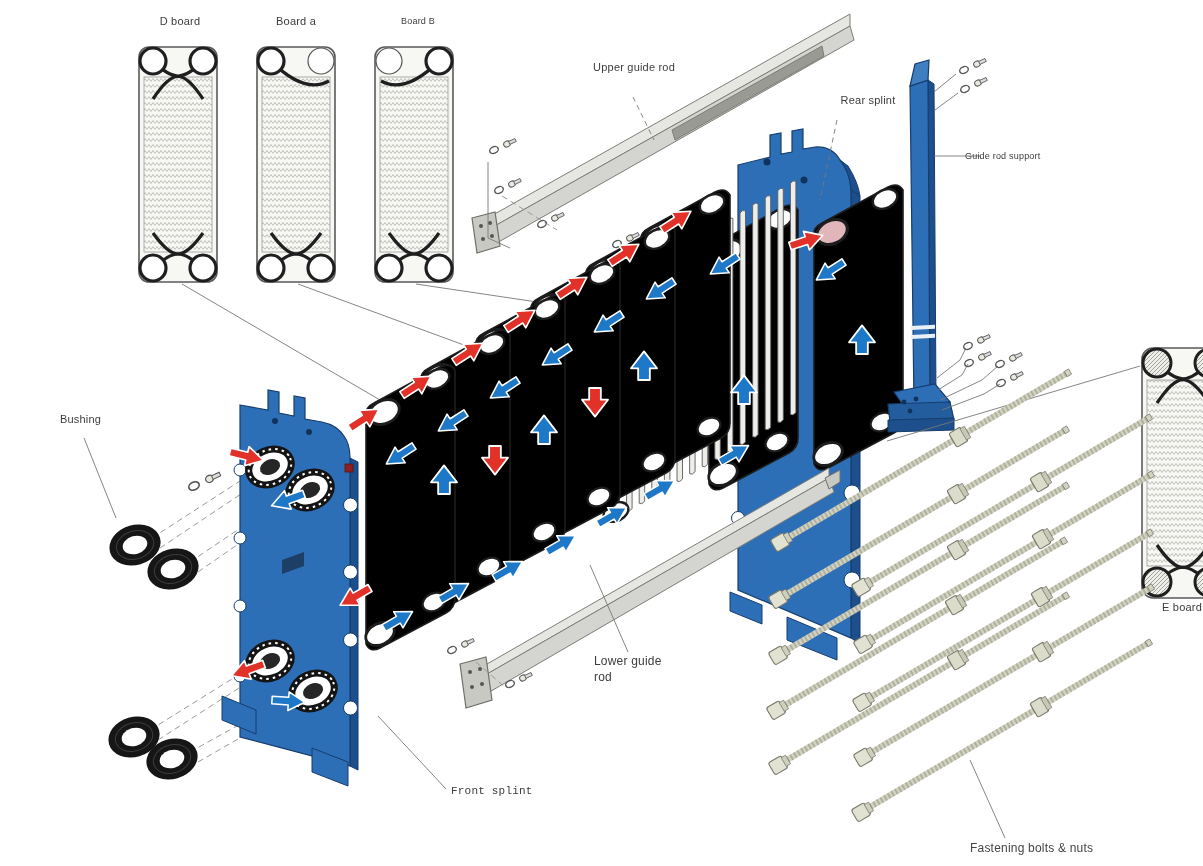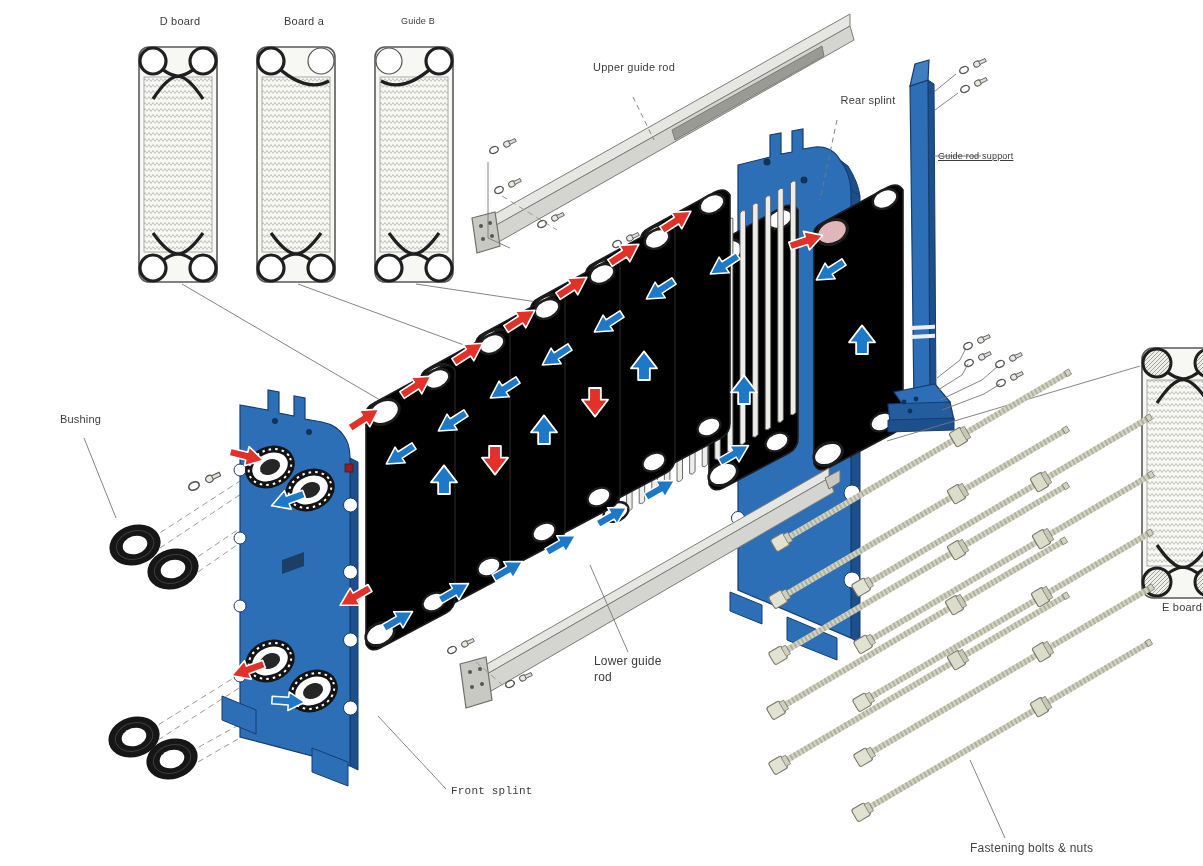--- a/index.html
+++ b/index.html
@@ -373,24 +373,24 @@
   <use href="#arr2" class="ar ar-red" transform="translate(563,388) rotate(90) scale(1.3)"></use>
 
   <use href="#arr" class="ar ar-red" transform="translate(198,452) rotate(14) scale(1.15)"></use>
   <use href="#arr" class="ar ar-blue" transform="translate(272,494) rotate(160) scale(1.15)"></use>
   <use href="#arr" class="ar ar-red" transform="translate(232,664) rotate(160) scale(1.15)"></use>
   <use href="#arr" class="ar ar-blue" transform="translate(240,700) rotate(4) scale(1.1)"></use>
 </g>
 </svg>
 
 <div class="lbl center" style="left:110px;top:14px;width:76px;">D board</div>
-<div class="lbl center" style="left:234px;top:14px;width:76px;">Board a</div>
-<div class="lbl center small" style="left:348px;top:15px;width:76px;">Guide B</div>
+<div class="lbl center" style="left:226px;top:14px;width:76px;">Board a</div>
+<div class="lbl center small" style="left:348px;top:15px;width:76px;">Board B</div>
 <div class="lbl" style="left:561px;top:60px;width:82px;text-align:right;">Upper guide rod</div>
 <div class="lbl" style="left:791px;top:93px;width:90px;text-align:center;">Rear splint</div>
-<div class="lbl small" style="left:906px;top:150px;width:120px;text-decoration:underline;">Guide rod support</div>
+<div class="lbl small" style="left:933px;top:150px;width:120px;">Guide rod support</div>
 <div class="lbl center" style="left:1108px;top:600px;width:84px;">E board</div>
 <div class="lbl" style="left:28px;top:412px;width:70px;">Bushing</div>
 <div class="lbl" style="left:419px;top:784px;width:90px;font-family:Liberation Mono, monospace;">Front splint</div>
 <div class="lbl small" style="left:562px;top:653px;width:70px;font-size:12px;">Lower guide rod</div>
 <div class="lbl big" style="left:938px;top:840px;width:250px;">Fastening bolts &amp; nuts</div>
 
 </div>
 
 </body></html>

